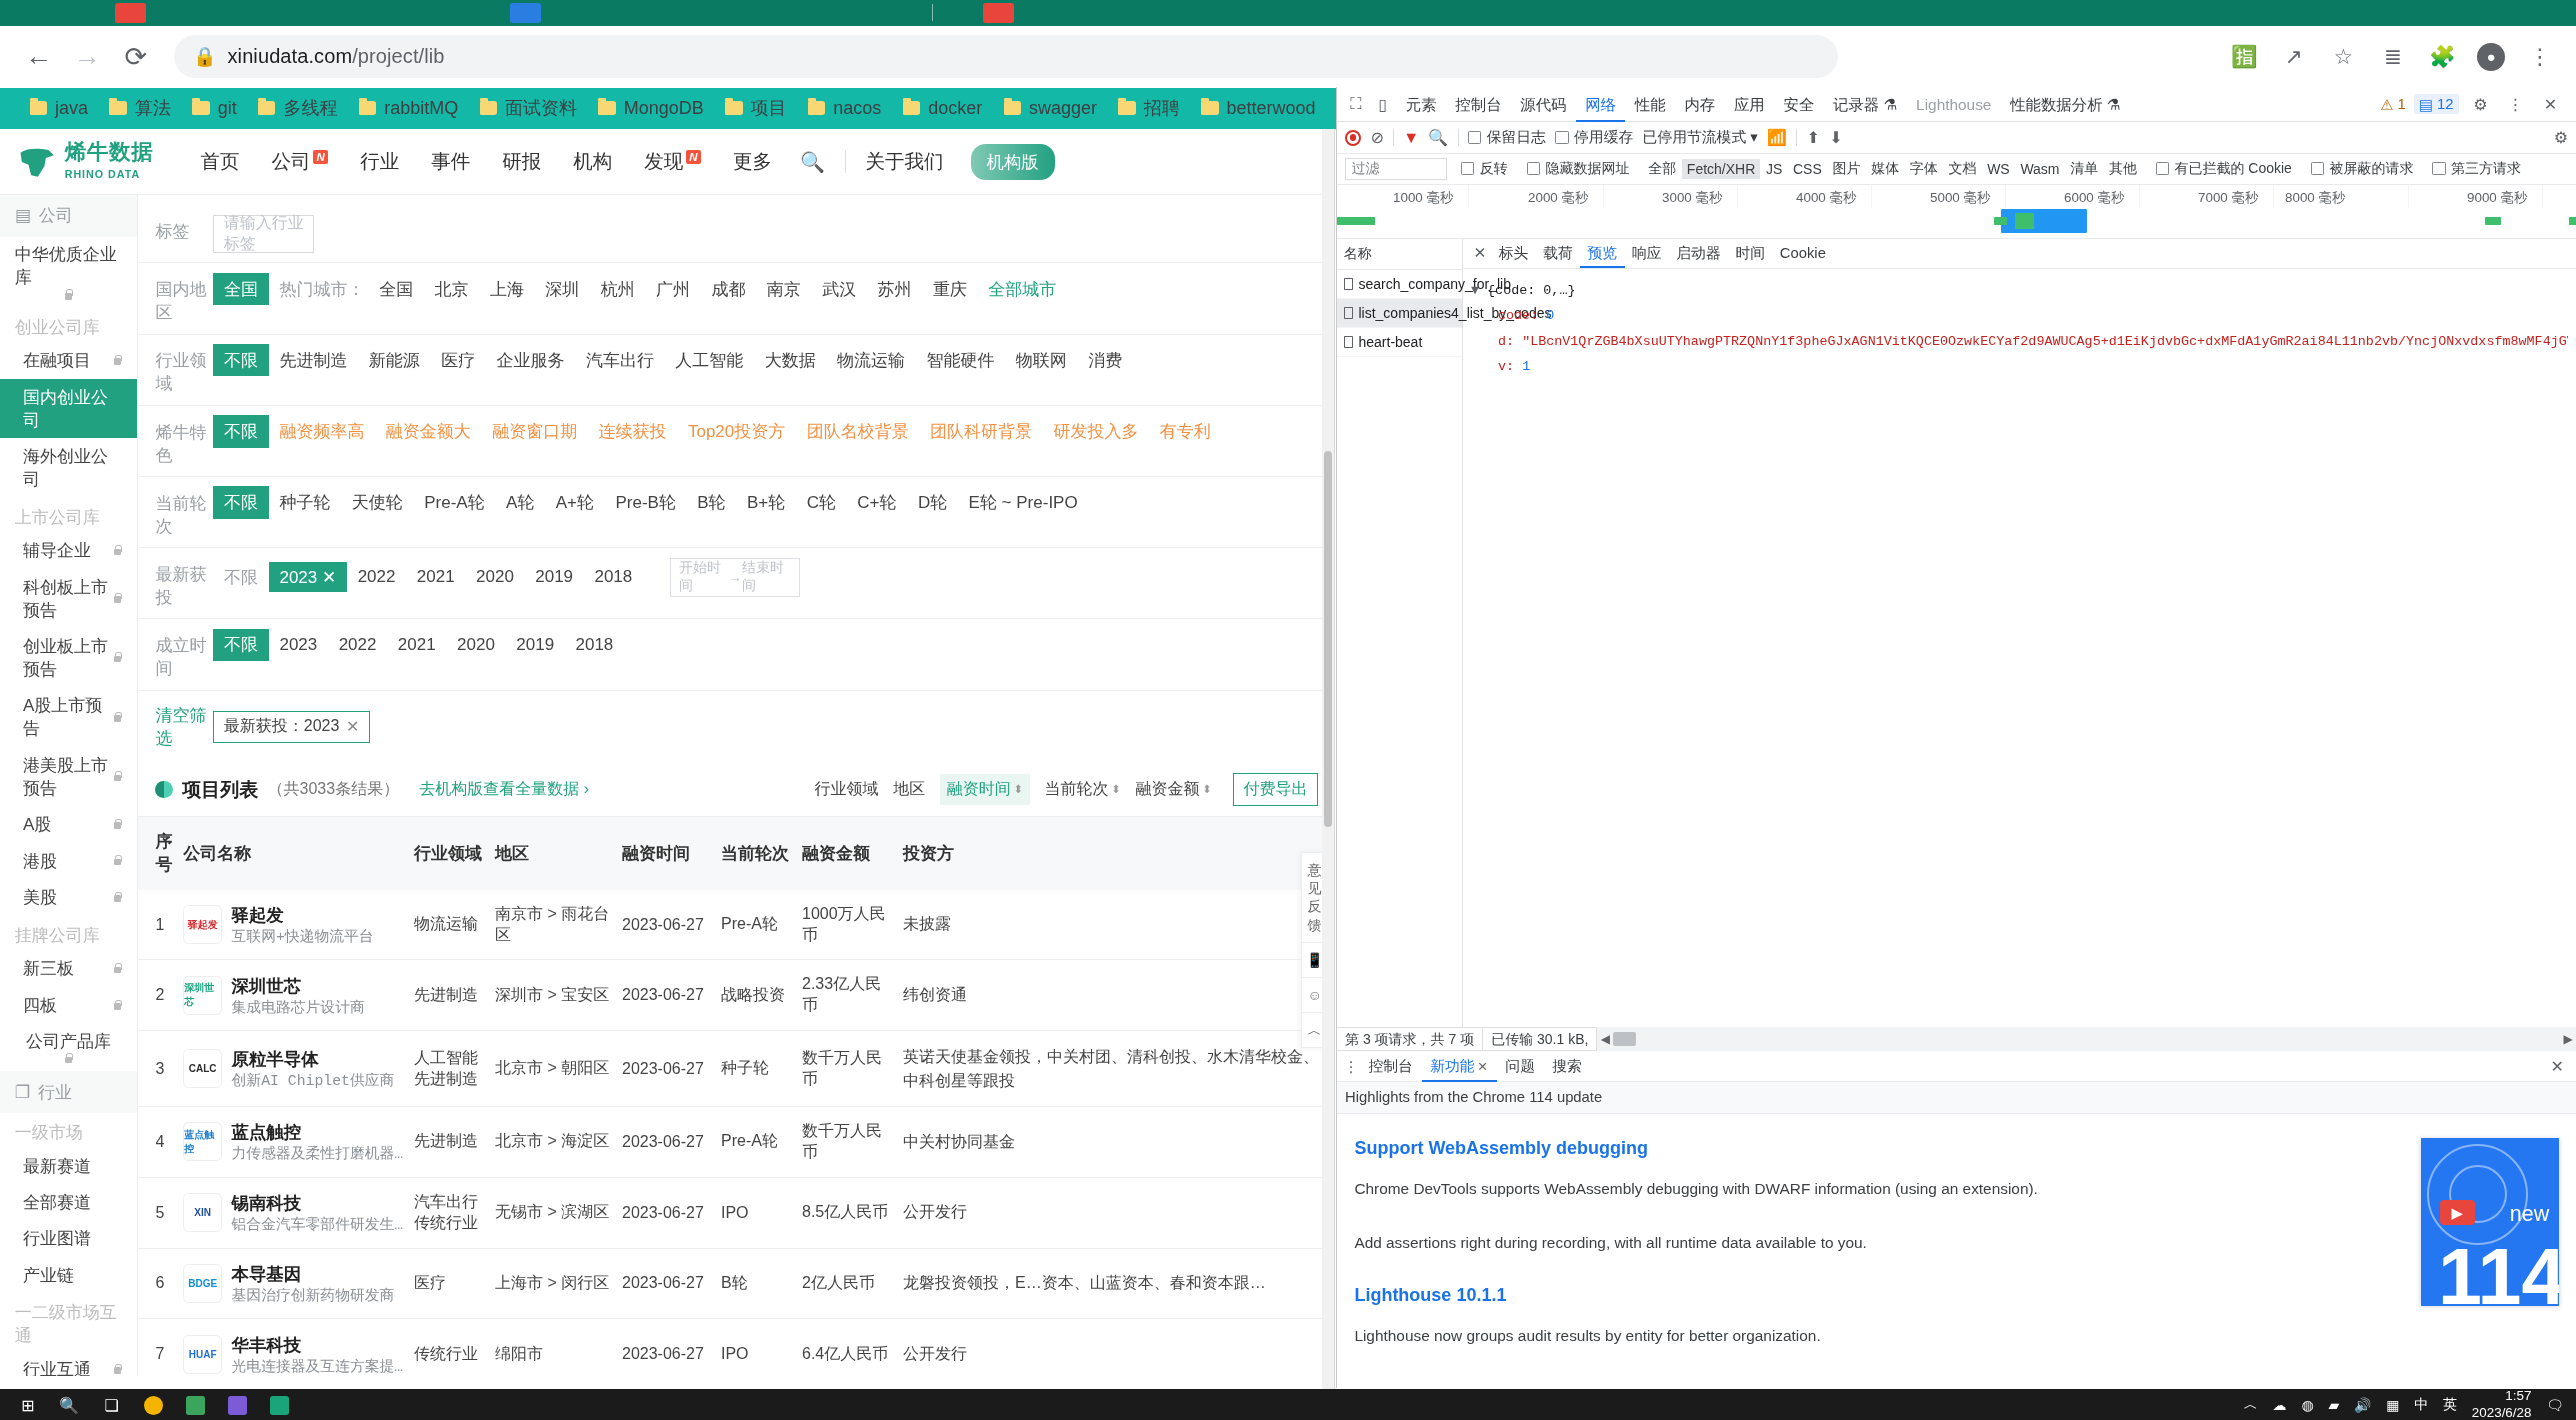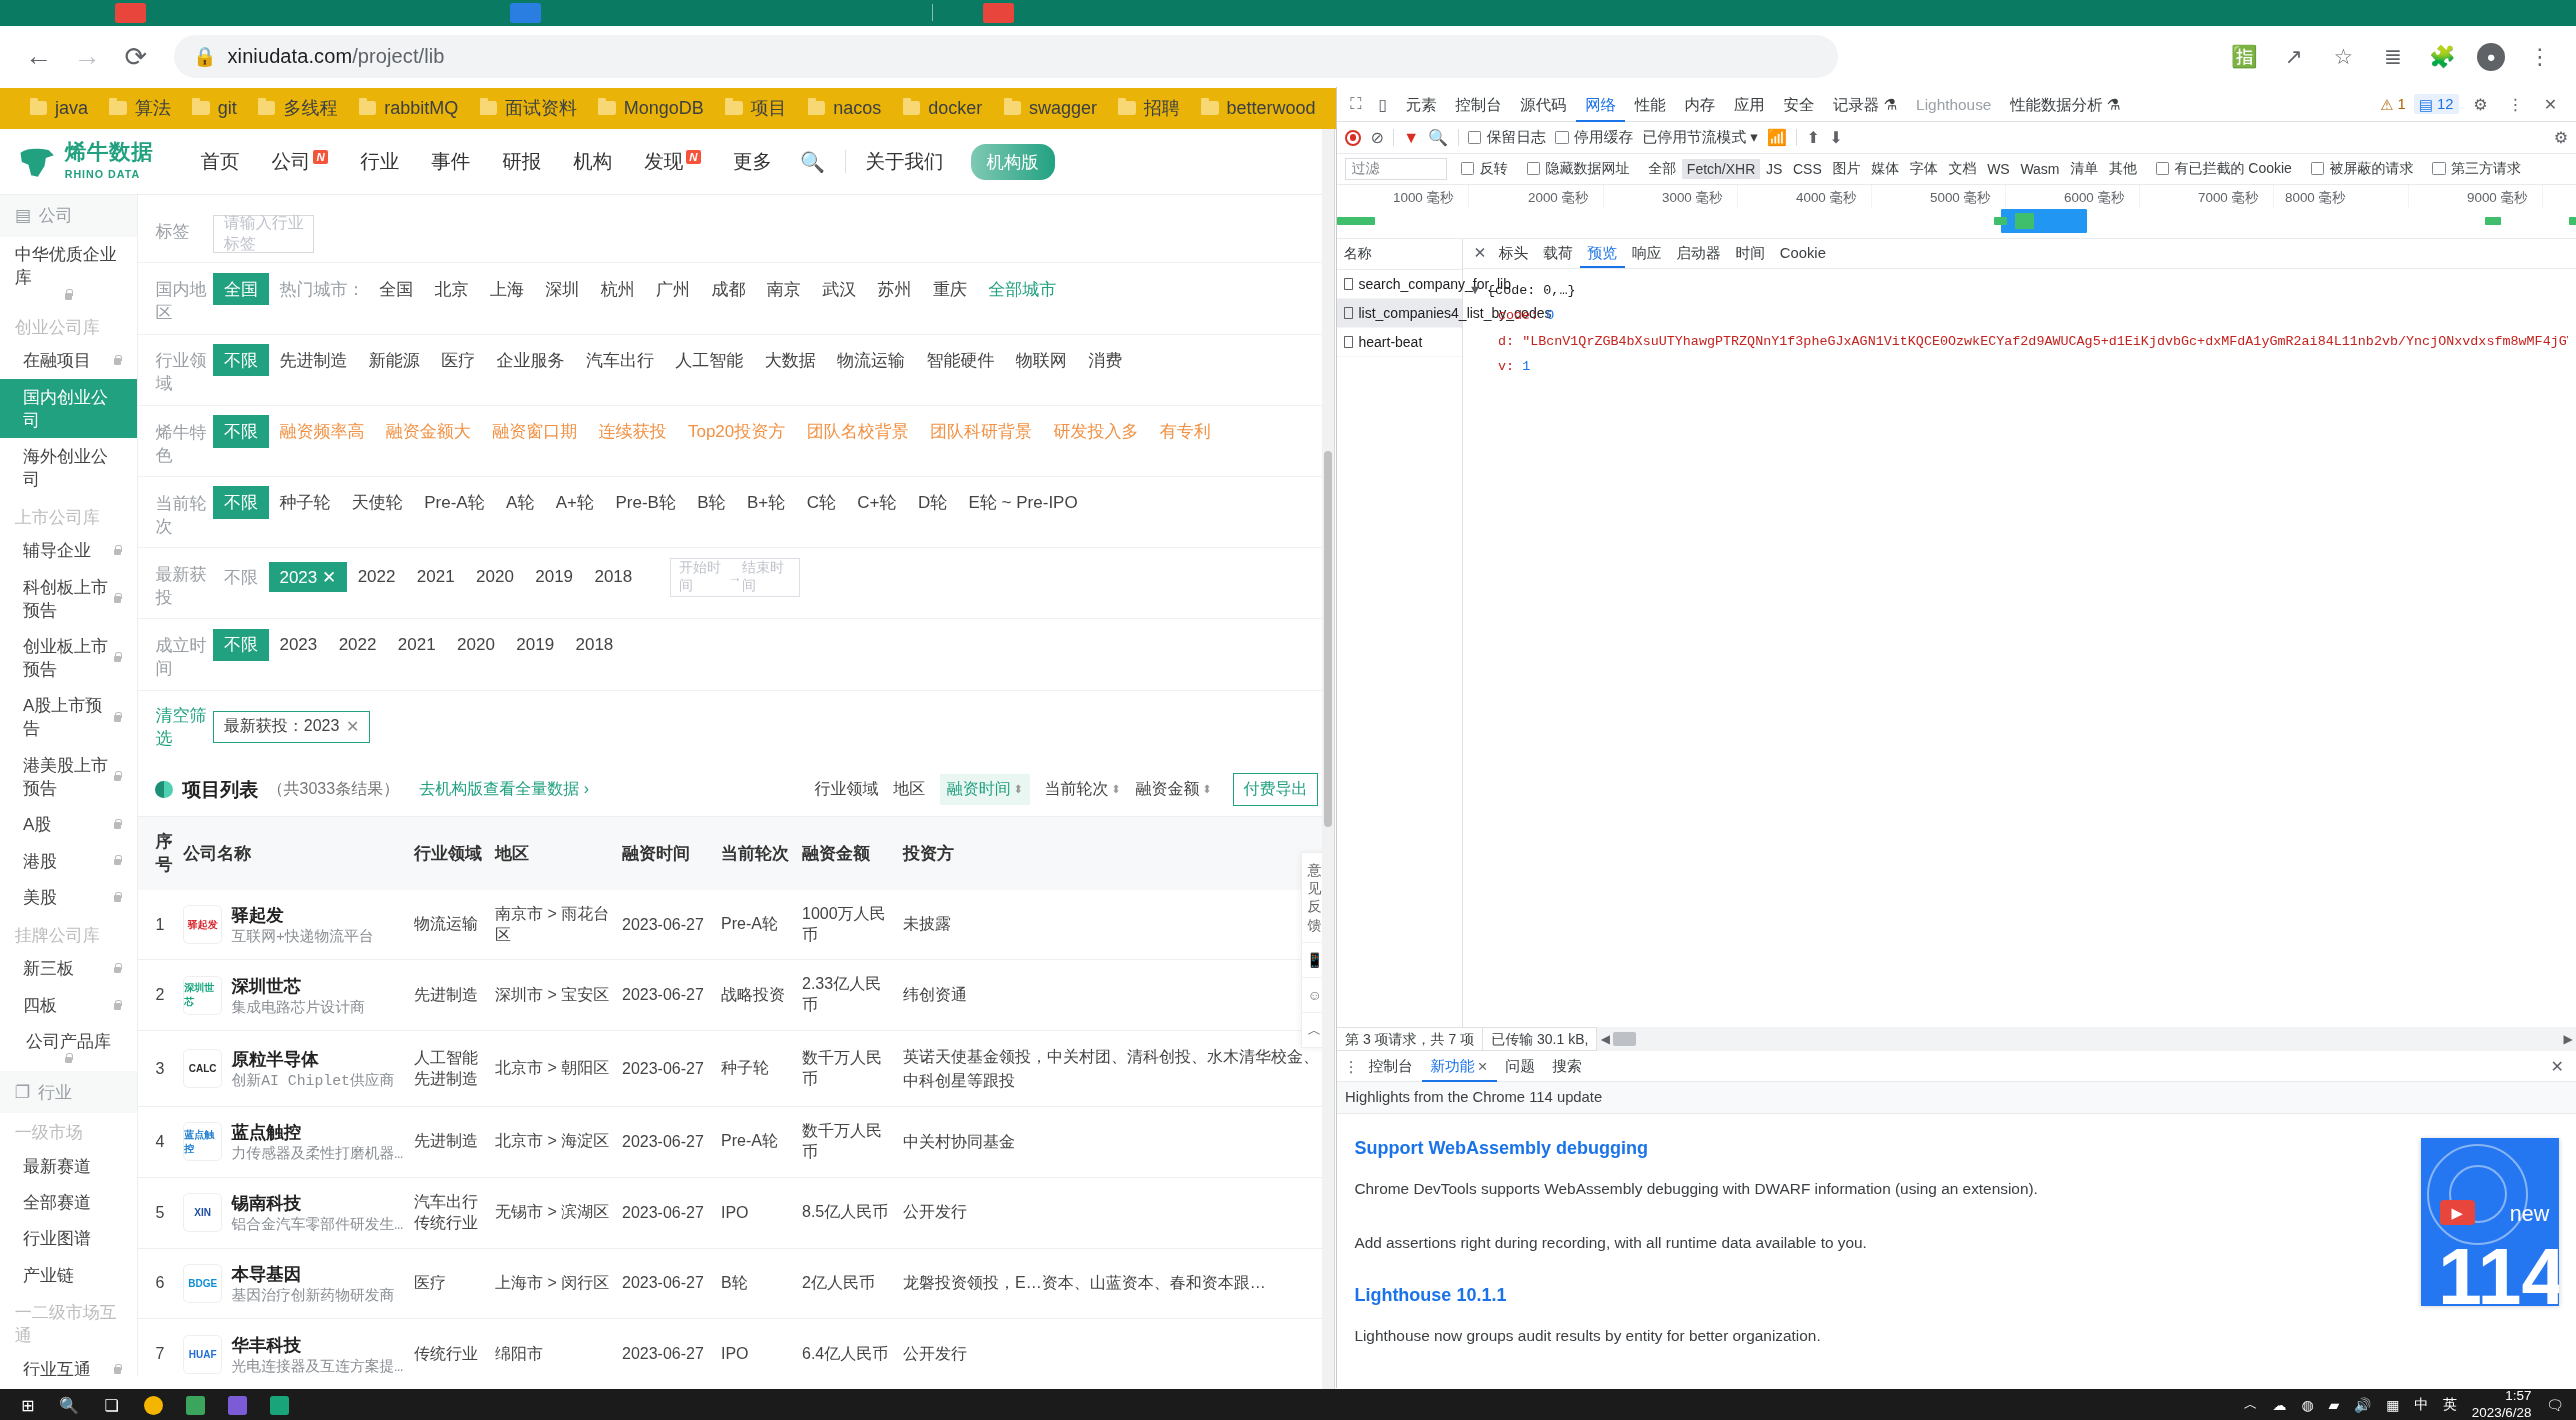--- a/index.html
+++ b/index.html
@@ -24,21 +24,21 @@
   .urlbox { flex:1; height:43px; background:#f1f3f4; border-radius:21.5px; display:flex; align-items:center;
             padding:0 19px; gap:10.7px; margin-left:10.7px; margin-right:13.4px; max-width:1664px;}
   .urlbox .lock { font-size:19px; color:#5f6368; }
   .urltext { font-size:20px; color:#202124; letter-spacing:0.1px; white-space:nowrap;}
   .urltext .grey { color:#5f6368; }
   .omniright { display:flex; align-items:center; gap:20px; margin-left:auto; padding-right:4px;}
   .omniright .oi { font-size:21.5px; color:#5f6368; width:29.5px; text-align:center;}
   .omniright .avatar { width:28px; height:28px; border-radius:50%; background:#5f6368; color:#fff; font-size:14.8px;
                        display:flex; align-items:center; justify-content:center;}
 
-  .bookmarks { height:42px; display:flex; align-items:center; gap:0px; padding:0 19px; border-bottom:1.3px solid #e8eaed; background:#eab308;}
+  .bookmarks { height:42px; display:flex; align-items:center; gap:0px; padding:0 19px; border-bottom:1.3px solid #e8eaed; background:#14b8a6;}
   .bm { display:flex; align-items:center; gap:8px; padding:4px 10.7px; font-size:18px; color:#3c4043; white-space:nowrap;}
   .folder { width:17.4px; height:14.8px; background:#f8d775; border-radius:1.3px 2.7px 2.7px 1.3px; position:relative; flex:none;}
   .folder:after{content:"";position:absolute;left:0;top:-2.7px;width:8px;height:3.4px;background:#f8d775;border-radius:1.3px 1.3px 0 0;}
 
   
   #page { position:absolute; left:0; top:129px; width:1335px; height:1260px; overflow:hidden; background:#fff; border-right:0.7px solid #d8d8d8;}
   .site-header { height:66px; display:flex; align-items:center; padding-left:19px; border-bottom:0.7px solid #eee;}
   .logo { display:flex; align-items:center; gap:6.7px; margin-right:31px;}
   .logo-mark { width:39px; height:32px; position:relative;}
   .logo-mark svg{display:block;}

